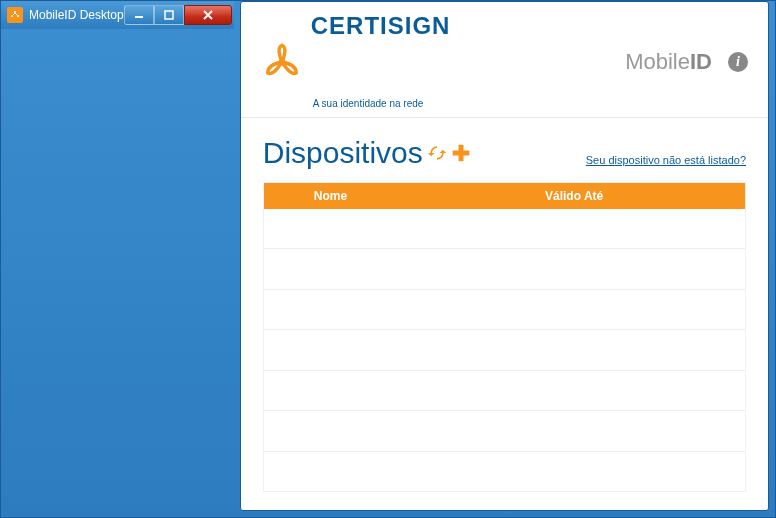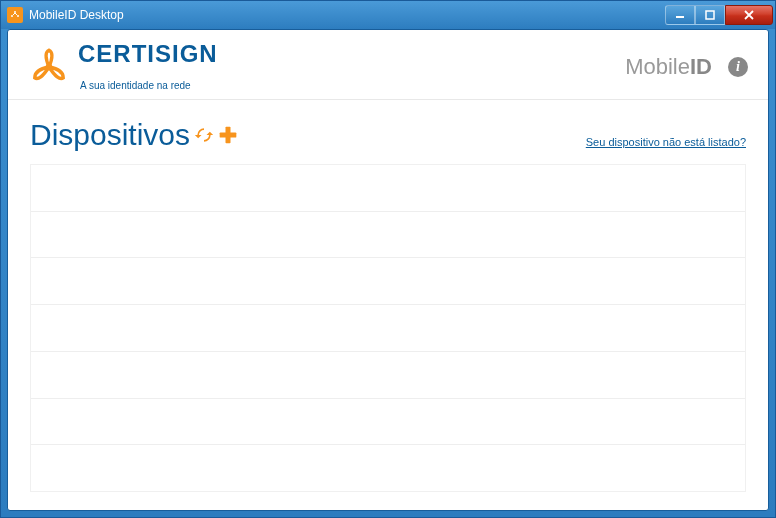--- a/index.html
+++ b/index.html
@@ -13,21 +13,21 @@
       width: 776px;
       height: 518px;
       overflow: hidden;
     }
     .window {
       width: 776px;
       height: 518px;
       background: linear-gradient(to bottom, #3b8ecf 0%, #2c7cbf 100%);
       border: 1px solid #1a5a99;
       display: flex;
-      flex-direction: column;
+      flex-direction: row;
     }
     .titlebar {
       height: 28px;
       background: linear-gradient(to bottom, #4a9ad8 0%, #2d7dbf 100%);
       display: flex;
       align-items: center;
       padding: 0 2px;
       color: #fff;
     }
     .titlebar-icon {
@@ -100,20 +100,21 @@
       align-items: center;
     }
     .logo-mark {
       width: 42px;
       height: 42px;
       margin-right: 8px;
     }
     .logo-text-group {
       display: flex;
       flex-direction: column;
+      gap: 46px;
     }
     .logo-name {
       font-size: 24px;
       font-weight: bold;
       color: #0a5c99;
       letter-spacing: 1px;
       line-height: 1;
     }
     .logo-tagline {
       font-size: 10px;
@@ -295,20 +296,24 @@
             <svg width="20" height="20" viewBox="0 0 24 24" fill="#f7941d">
               <rect x="9" y="2" width="6" height="20" rx="1"></rect>
               <rect x="2" y="9" width="20" height="6" rx="1"></rect>
             </svg>
           </div>
         </div>
         <a class="help-link">Seu dispositivo não está listado?</a>
       </div>
 
       <div class="table">
+        <div class="thead">
+          <div class="col-nome">Nome</div>
+          <div class="col-valido">Válido Até</div>
+        </div>
         <div class="tbody">
           <div class="trow"></div>
           <div class="trow"></div>
           <div class="trow"></div>
           <div class="trow"></div>
           <div class="trow"></div>
           <div class="trow"></div>
           <div class="trow"></div>
         </div>
       </div>

